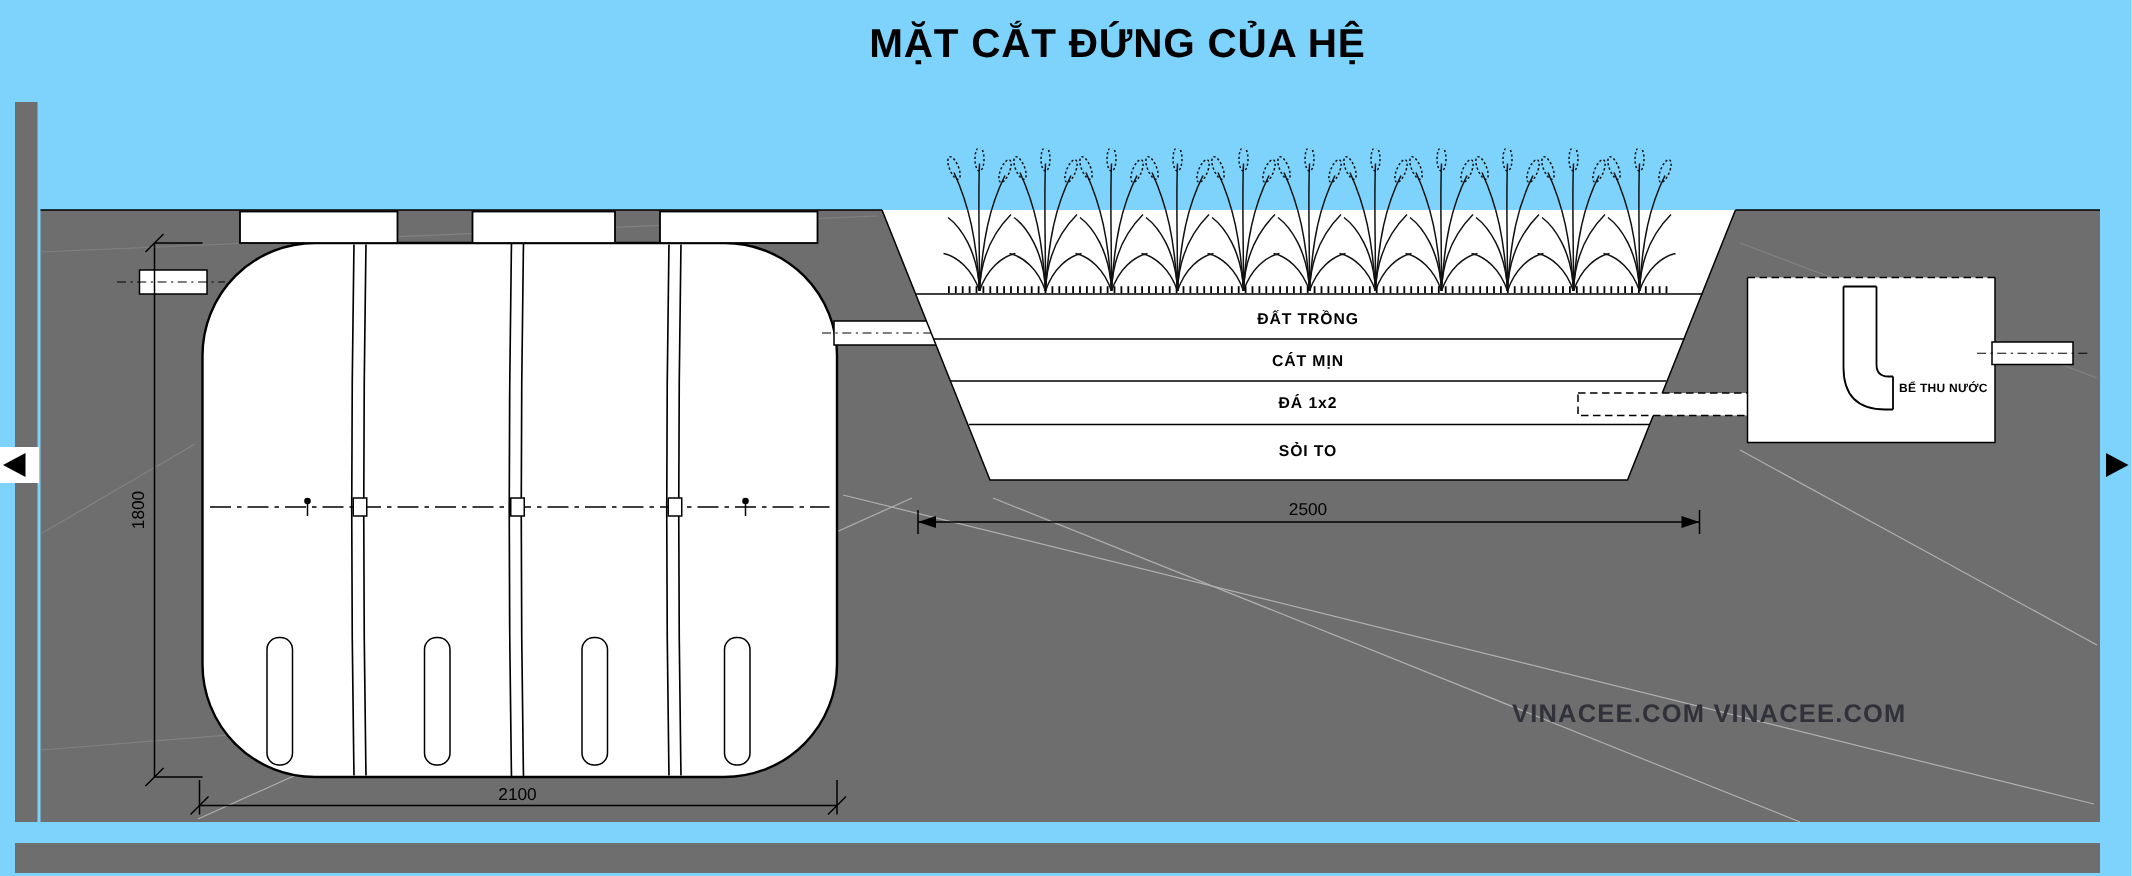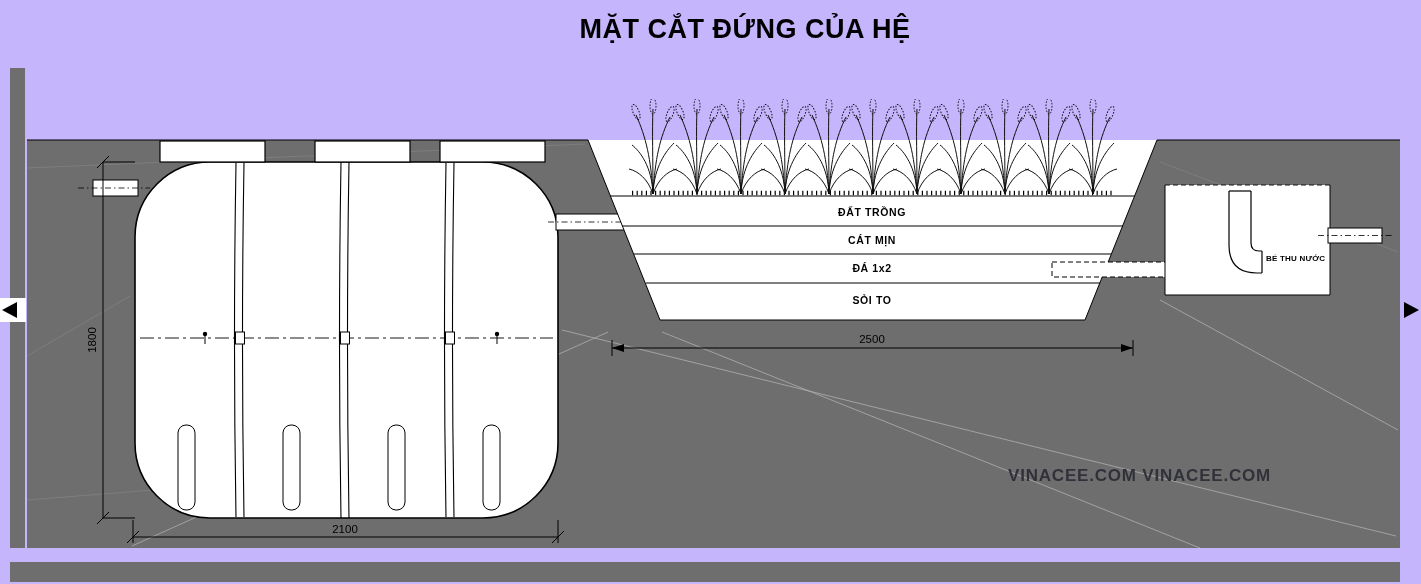--- a/index.html
+++ b/index.html
@@ -1,16 +1,16 @@
 <!DOCTYPE html>
 <html><head>
 <meta charset="utf-8">
 <style>
   html,body{margin:0;padding:0;background:#ffffff;}
-  .stage{position:relative;width:1421px;height:584px;background:#c4b5fd;overflow:hidden;
+  .stage{position:relative;width:1421px;height:584px;background:#7dd3fc;overflow:hidden;
          font-family:"Liberation Sans", sans-serif;}
   svg text{font-family:"Liberation Sans", sans-serif;fill:#000;}
   .t-title{font-size:27px;font-weight:bold;letter-spacing:.5px;}
   .t-layer{font-size:10.5px;font-weight:bold;letter-spacing:.6px;}
   .t-dim{font-size:11.5px;}
   .t-box{font-size:8px;font-weight:bold;letter-spacing:.2px;}
   .t-wm{font-size:17px;font-weight:bold;fill:#31313a;letter-spacing:.8px;}
   .ln{stroke:#000;fill:none;}
   .thin{stroke-width:1;}
 </style>

